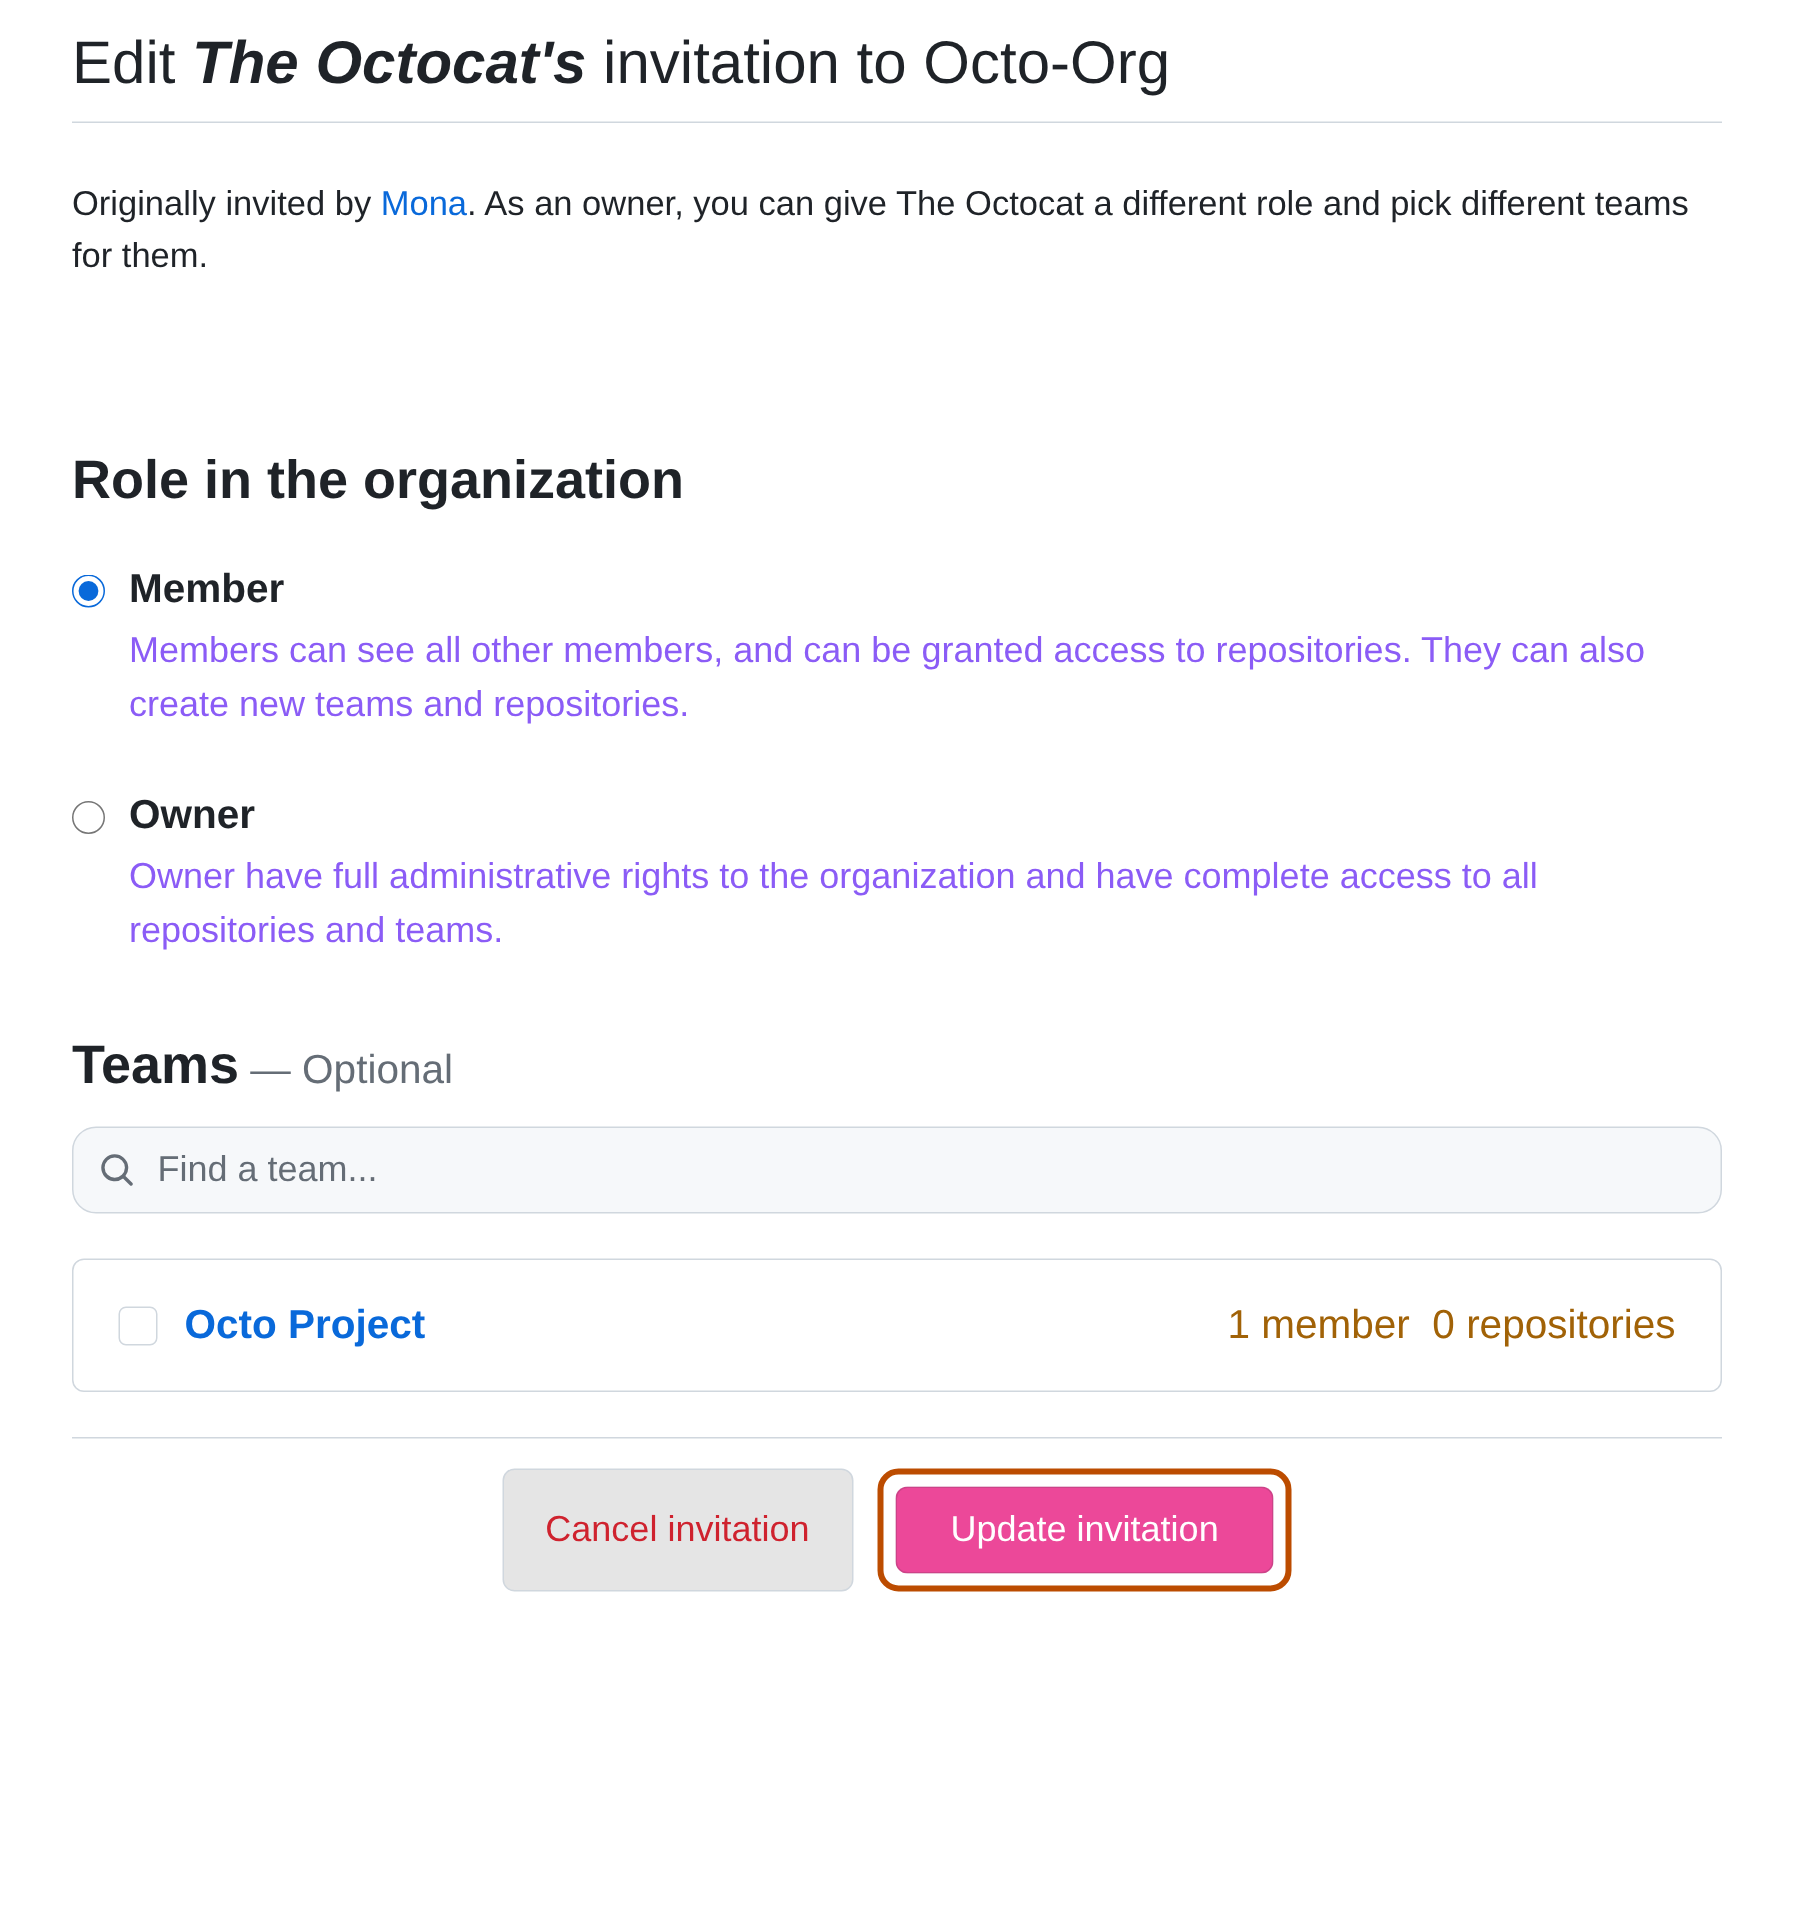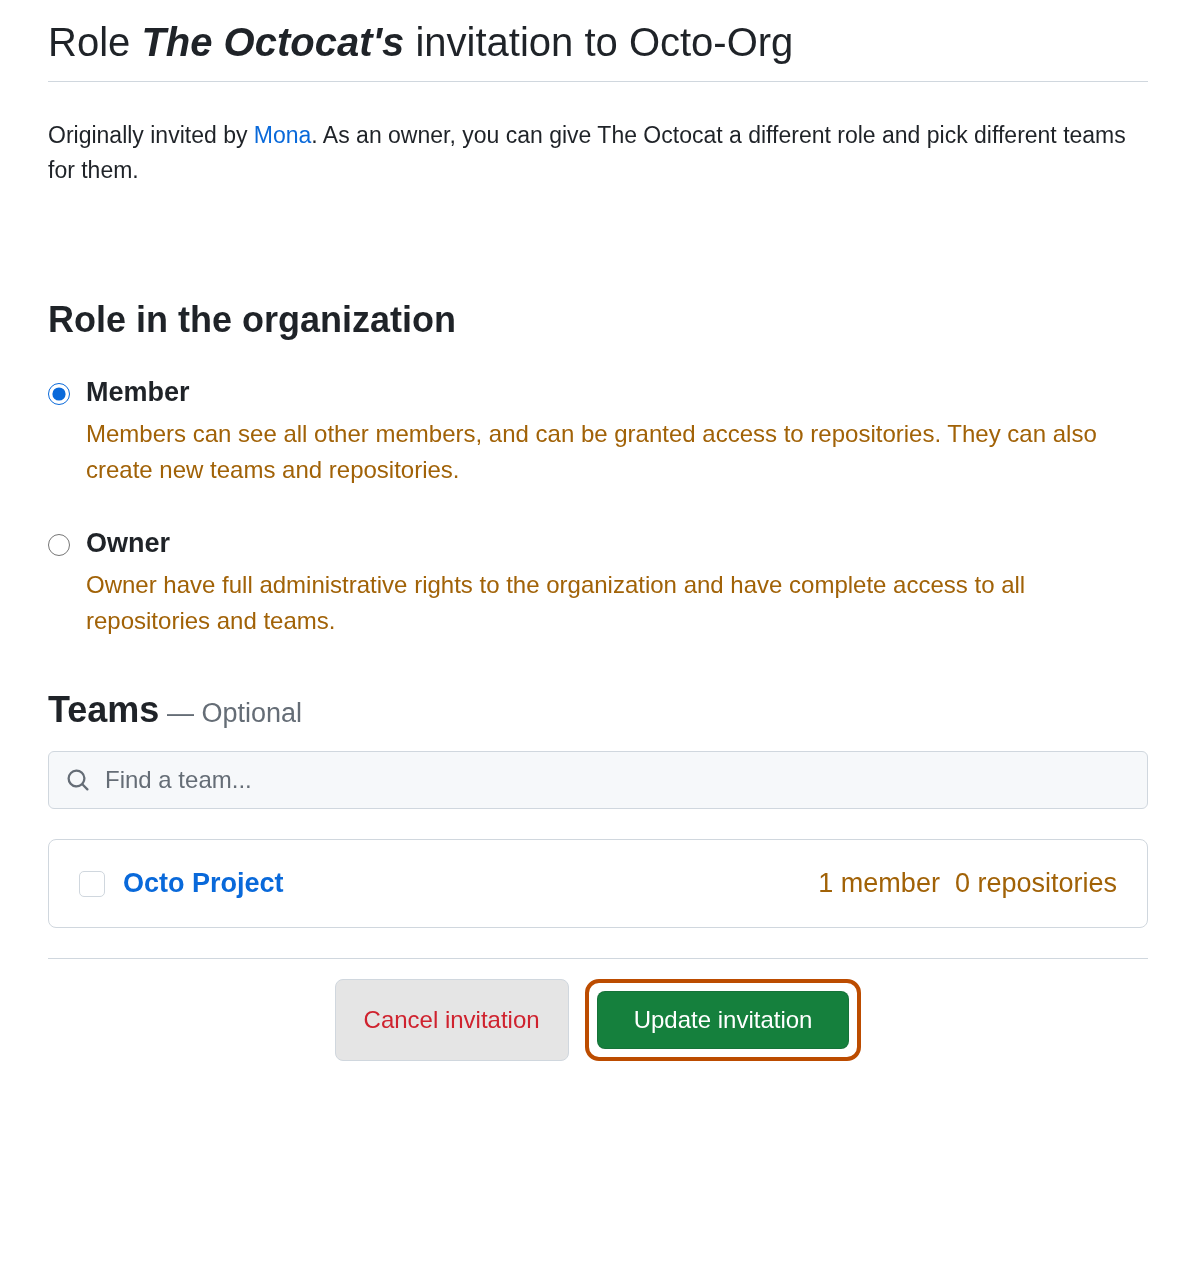--- a/index.html
+++ b/index.html
@@ -60,21 +60,21 @@
       flex: 1;
     }
     .role-label {
       font-size: 27px;
       font-weight: 600;
       color: #1f2328;
       margin-bottom: 8px;
     }
     .role-desc {
       font-size: 24px;
-      color: #a16207;
+      color: #8b5cf6;
       line-height: 1.5;
     }
     .teams-heading {
       font-size: 36px;
       font-weight: 600;
       color: #1f2328;
       margin-top: 50px;
       margin-bottom: 20px;
     }
     .teams-heading .optional {
@@ -93,21 +93,21 @@
       transform: translateY(-50%);
       width: 24px;
       height: 24px;
       color: #656d76;
     }
     .search-input {
       width: 100%;
       padding: 14px 18px 14px 56px;
       font-size: 24px;
       border: 1px solid #d0d7de;
-      border-radius: 6px;
+      border-radius: 16px;
       background: #f6f8fa;
       color: #1f2328;
       outline: none;
     }
     .search-input::placeholder {
       color: #656d76;
     }
     .team-list {
       border: 1px solid #d0d7de;
       border-radius: 8px;
@@ -156,31 +156,31 @@
     .btn-cancel {
       background: #e5e5e5;
       color: #cf222e;
     }
     .btn-update-wrapper {
       padding: 8px;
       border: 4px solid #bc4c00;
       border-radius: 14px;
     }
     .btn-update {
-      background: #15803d;
+      background: #ec4899;
       color: #ffffff;
       border: 1px solid rgba(31,35,40,0.15);
       padding: 14px 36px;
     }
   </style>
 </head>
 <body>
 
 <h1 class="page-title">
-  <span>Role </span><span class="bold">The Octocat's</span><span> invitation to Octo-Org</span>
+  <span>Edit </span><span class="bold">The Octocat's</span><span> invitation to Octo-Org</span>
 </h1>
 
 <p class="description">
   <span>Originally invited by </span><a href="#">Mona</a><span>. As an owner, you can give The Octocat a different role and pick different teams for them.</span>
 </p>
 
 <h2 class="section-heading">Role in the organization</h2>
 
 <label class="role-option">
   <input type="radio" name="role" class="radio" checked="" style="">

